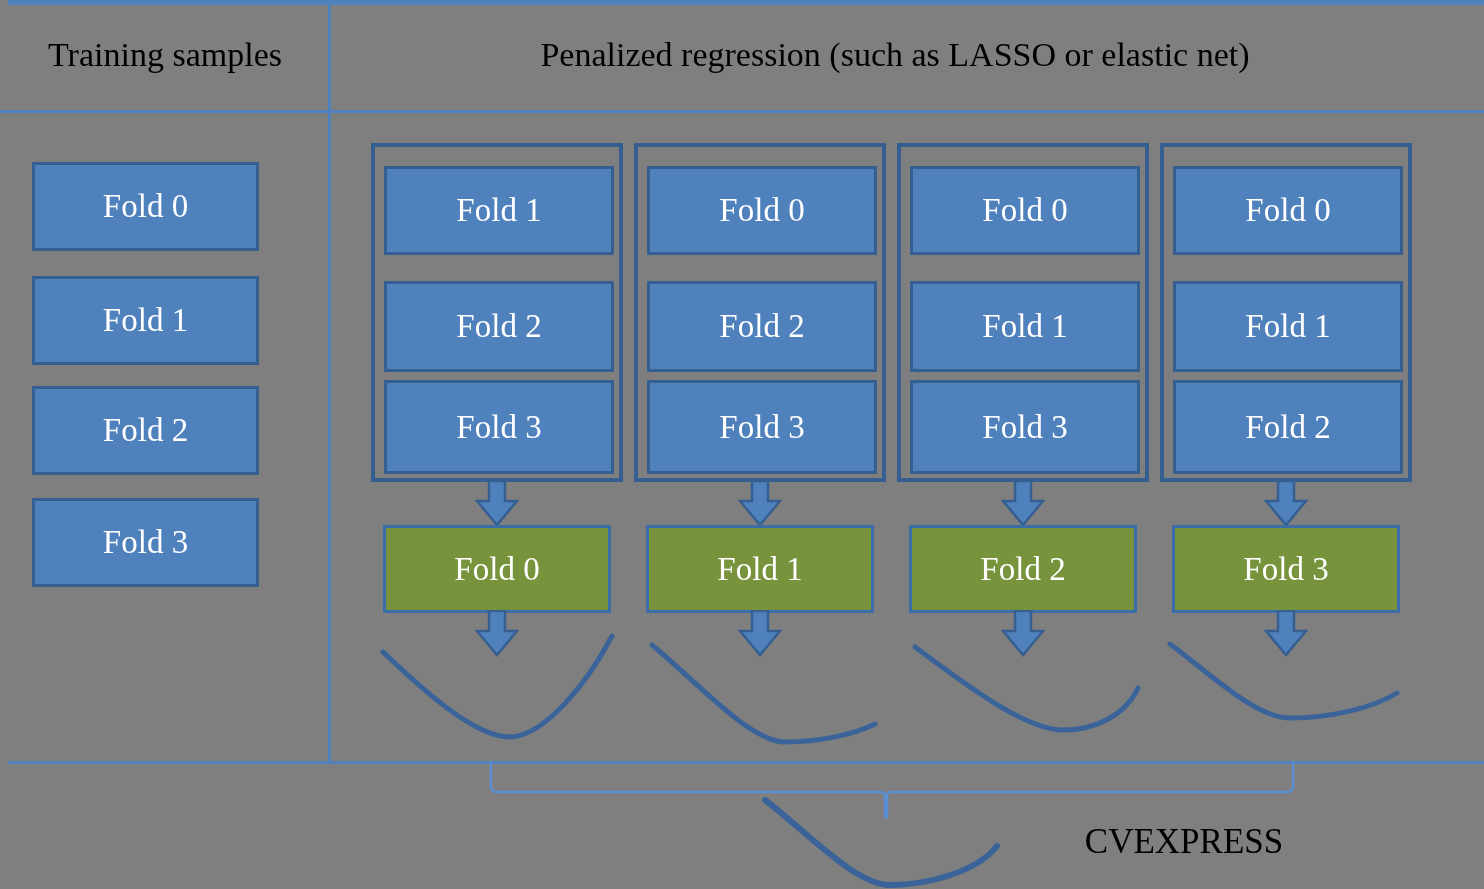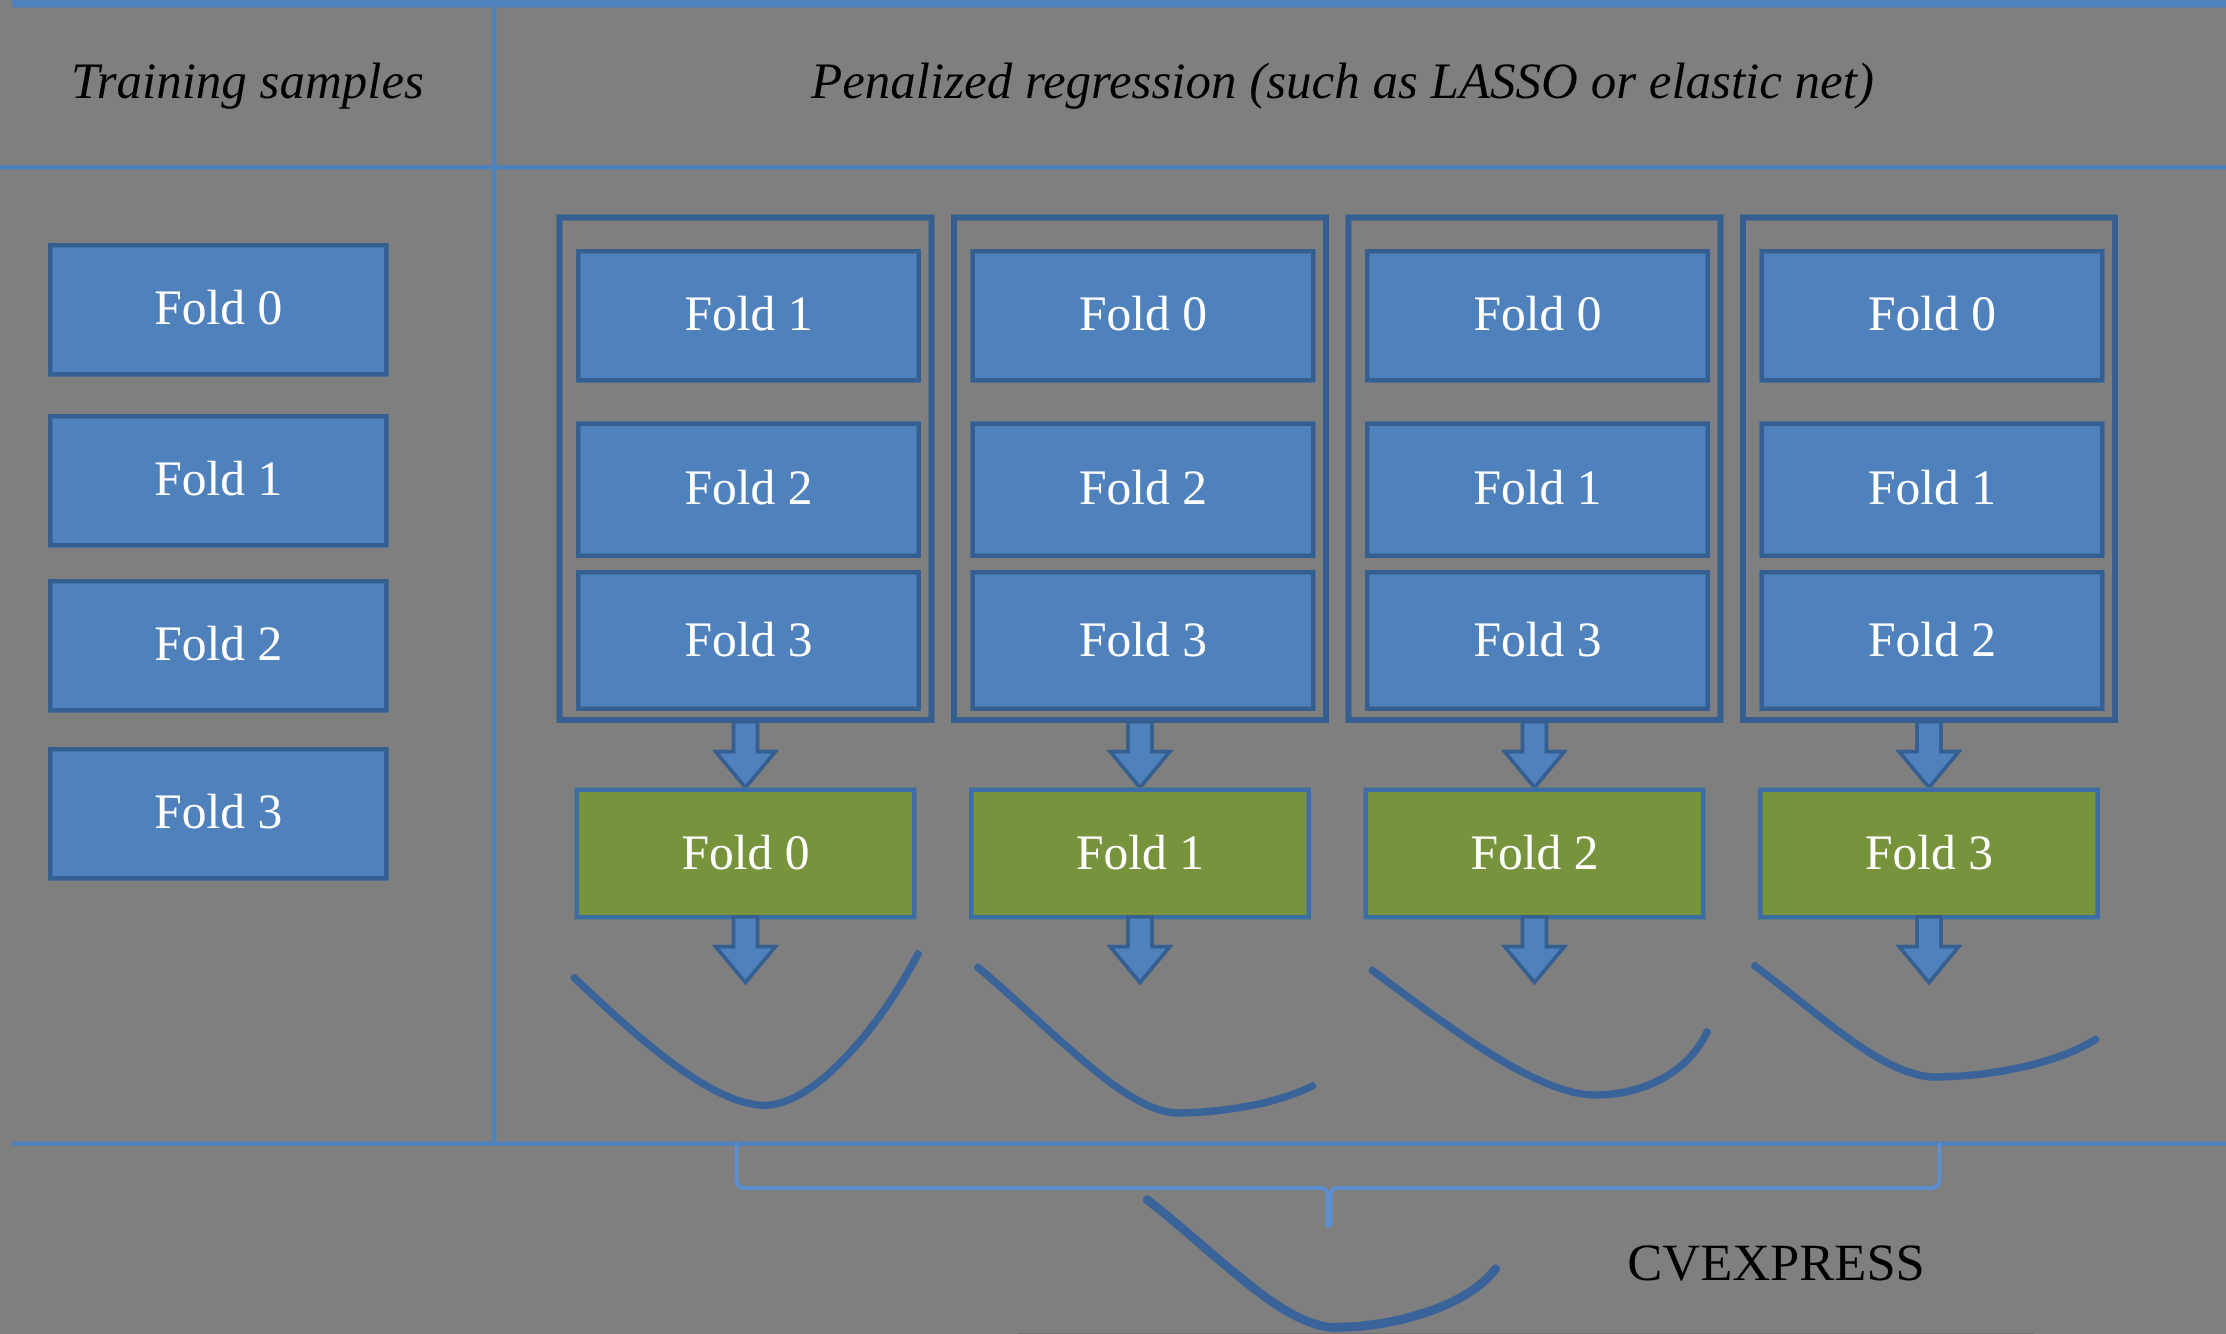--- a/index.html
+++ b/index.html
@@ -9,21 +9,21 @@
     font-family:"Liberation Serif","DejaVu Serif",serif;
   }
   
   .line{position:absolute;background:#4f81bd;}
   .top-line{left:8px;right:0;top:0;height:5px;}
   .header-divider{left:0;right:0;top:110px;height:3px;}
   .mid-divider{left:8px;right:0;top:761px;height:3px;}
   .v-divider{left:328px;top:3px;width:3px;height:761px;}
 
   
-  .hdr{position:absolute;top:36px;color:#000;font-size:34px;text-align:center;white-space:nowrap;font-style:italic;}
+  .hdr{position:absolute;top:36px;color:#000;font-size:34px;text-align:center;white-space:nowrap;}
   .hdr-left{left:0;width:330px;}
   .hdr-right{left:318px;width:1154px;}
 
   
   .fold{
     position:absolute;box-sizing:border-box;
     background:#4f81bd;border:3px solid #365f91;
     color:#fff;font-size:33px;text-align:right;
     display:flex;align-items:center;justify-content:center;
   }

